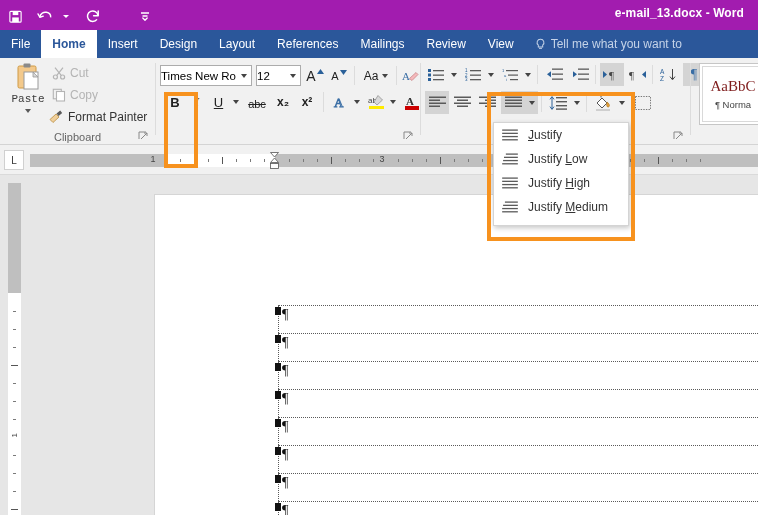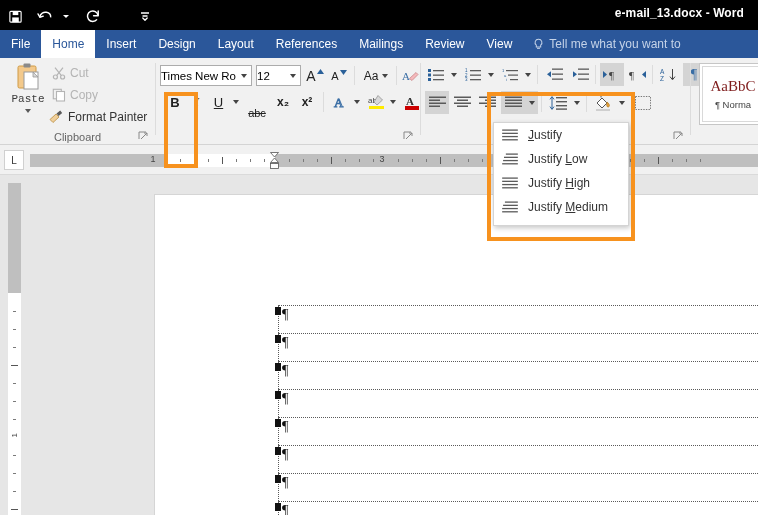--- a/index.html
+++ b/index.html
@@ -7,21 +7,21 @@
     width: 758px; height: 515px;
     overflow: hidden;
     font-family: "Liberation Sans", sans-serif;
     background: #e8e8e8;
   }
   #app { position: relative; width: 758px; height: 515px; }
 
   
   .titlebar {
     position: absolute; left: 0; top: 0; width: 758px; height: 30px;
-    background: #000000;
+    background: #a21caf;
   }
   .qat { position: absolute; left: 0; top: 0; height: 30px; display: flex; align-items: center; }
   .qat-btn {
     width: 30px; height: 26px; margin-top: 2px;
     display: flex; align-items: center; justify-content: center;
     color: #ffffff;
   }
   .qat-btn svg { display: block; }
   .qat-caret {
     width: 12px; height: 26px; margin-top: 2px;
@@ -41,21 +41,21 @@
   
   .tabstrip {
     position: absolute; left: 0; top: 30px; width: 758px; height: 28px;
     background: #2b579a;
   }
   .tabs { display: flex; align-items: stretch; height: 28px; }
   .tab {
     padding: 0 11px; height: 28px; line-height: 28px;
     color: #ffffff; font-size: 12px; white-space: nowrap;
   }
-  .tab.active { background: #ffffff; color: #2b579a; font-weight: normal; }
+  .tab.active { background: #ffffff; color: #2b579a; font-weight: bold; }
   .tellme {
     display: flex; align-items: center; gap: 5px;
     padding-left: 10px; height: 28px;
     color: #c5d3e8; font-size: 12px; white-space: nowrap;
   }
   .bulb { width: 11px; height: 13px; display:block; }
 
   
   .ribbon {
     position: absolute; left: 0; top: 58px; width: 758px; height: 87px;
@@ -373,21 +373,21 @@
       </div>
       <div class="rbtn" style="left:32px; top:33px; width:18px; height:22px;">
         <span class="lbl" style="font-style:italic; font-family:'Liberation Serif',serif; font-size:13px;">I</span>
       </div>
       <div class="rbtn" style="left:52px; top:33px; width:21px; height:22px;">
         <span class="lbl" style="font-size:13px; text-decoration:underline;">U</span>
       </div>
       <div class="rbtn" style="left:73px; top:33px; width:13px; height:22px;">
         <i class="minicaret"></i>
       </div>
-      <div class="rbtn" style="left:88px; top:44px; width:26px; height:22px;">
+      <div class="rbtn" style="left:88px; top:35px; width:26px; height:22px;">
         <span class="lbl" style="font-size:11px; text-decoration:line-through;">abc</span>
       </div>
       <div class="rbtn" style="left:116px; top:33px; width:22px; height:22px;align-items:center;">
         <span class="lbl" style="font-weight:bold; font-size:12px;">x₂</span>
       </div>
       <div class="rbtn" style="left:140px; top:33px; width:22px; height:22px;">
         <span class="lbl" style="font-weight:bold; font-size:12px;">x²</span>
       </div>
       <div class="grp-sep" style="left:167px; top:34px; height:20px;"></div>
       <div class="rbtn" style="left:173px; top:33px; width:22px; height:22px;">

